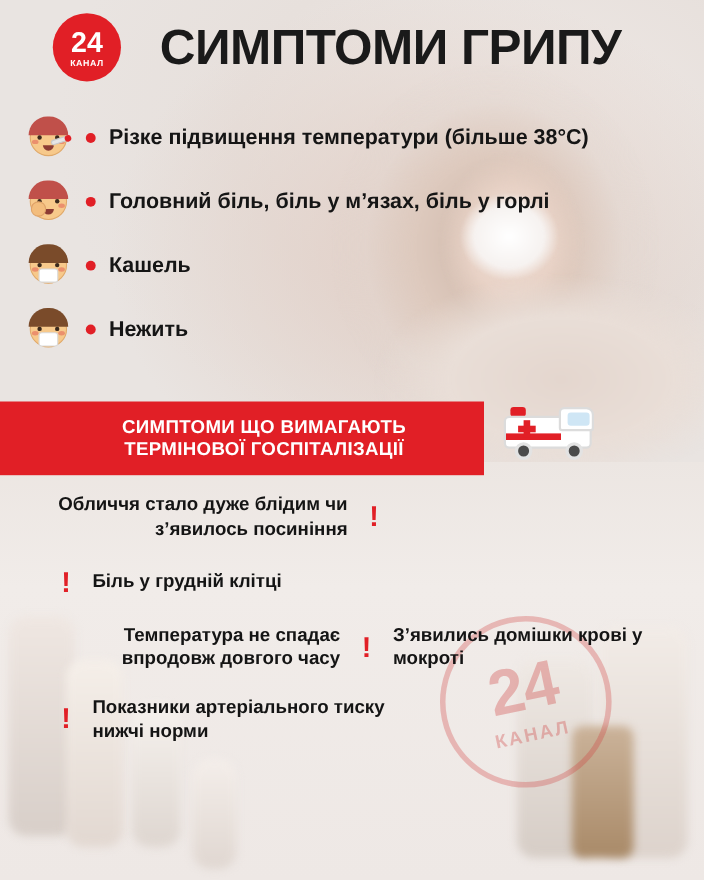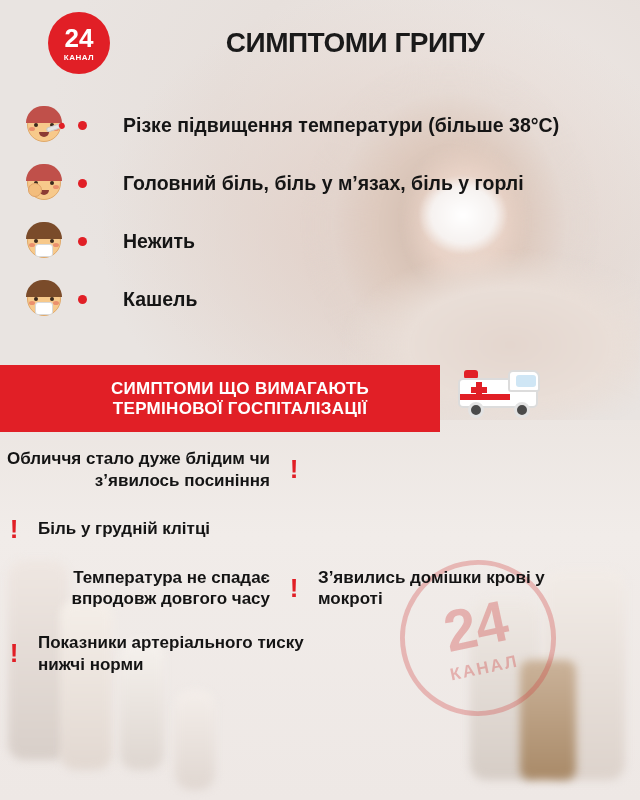--- a/index.html
+++ b/index.html
@@ -93,21 +93,21 @@
     color: #fff;
     display: flex; flex-direction: column;
     align-items: center; justify-content: center;
     flex: 0 0 auto;
   }
   .logo .l-num { font-size: 26px; font-weight: bold; line-height: 1; }
   .logo .l-txt { font-size: 8px; font-weight: bold; letter-spacing: 0.5px; margin-top: 2px; }
   .title {
     flex: 1;
     text-align: center;
-    font-size: 28px;
+    font-size: 45px;
     font-weight: bold;
     color: #1a1a1a;
     letter-spacing: -0.5px;
     padding-right: 40px;
   }
 
   
   .symptoms {
     position: absolute; left: 0; top: 96px; width: 640px;
   }
@@ -177,21 +177,20 @@
   .cheek.l { left: 5px; }
   .cheek.r { right: 5px; }
 
   .bullet {
     width: 9px; height: 9px; border-radius: 50%;
     background: #e11f26; flex: 0 0 auto; margin-right: 12px;
   }
   .sym-text {
     font-size: 19.5px; font-weight: bold; color: #151515;
     white-space: nowrap;
-    margin-left: 24px;
   }
 
   
   .band {
     position: absolute; left: 0; top: 365px;
     width: 440px; height: 67px;
     background: #e11f26;
     display: flex; align-items: center; justify-content: center;
   }
   .band-text {
@@ -238,21 +237,21 @@
   .amb-wheel.w1 { left: 16px; }
   .amb-wheel.w2 { left: 62px; }
   .amb-light {
     position: absolute; left: 12px; top: 14px;
     width: 14px; height: 9px; border-radius: 3px;
     background: #e11f26;
   }
 
   
   .warn-grid {
-    position: absolute; left: 0; top: 448px; width: 640px;
+    position: absolute; left: 0; top: 448px; width: 640px; padding-left: 46px;
   }
   .warn-row {
     display: flex; align-items: center;
     margin-bottom: 22px;
   }
   .warn-left {
     width: 280px; text-align: right; padding-right: 10px;
     font-size: 17px; font-weight: bold; color: #141414; line-height: 1.28;
   }
   .warn-mark {
@@ -330,34 +329,34 @@
     <div class="sym-row">
       <div class="sym-emoji">
         <div class="face"></div>
           <div class="hair hair-brown"></div>
         <div class="cheek l"></div>
           <div class="cheek r"></div>
         <div class="eyes"></div>
           <div class="tissue-e"></div>
       </div>
       <div class="bullet"></div>
-      <div class="sym-text">Нежить</div>
+      <div class="sym-text">Кашель</div>
     </div>
 
     <div class="sym-row">
       <div class="sym-emoji">
         <div class="face"></div>
           <div class="hair hair-brown"></div>
         <div class="cheek l"></div>
           <div class="cheek r"></div>
         <div class="eyes"></div>
           <div class="tissue-e"></div>
       </div>
       <div class="bullet"></div>
-      <div class="sym-text">Кашель</div>
+      <div class="sym-text">Нежить</div>
     </div>
 
   </div>
 
   <div class="band">
     <div class="band-text">
       <div>СИМПТОМИ ЩО ВИМАГАЮТЬ</div>
       <div>ТЕРМІНОВОЇ ГОСПІТАЛІЗАЦІЇ</div>
     </div>
   </div>

